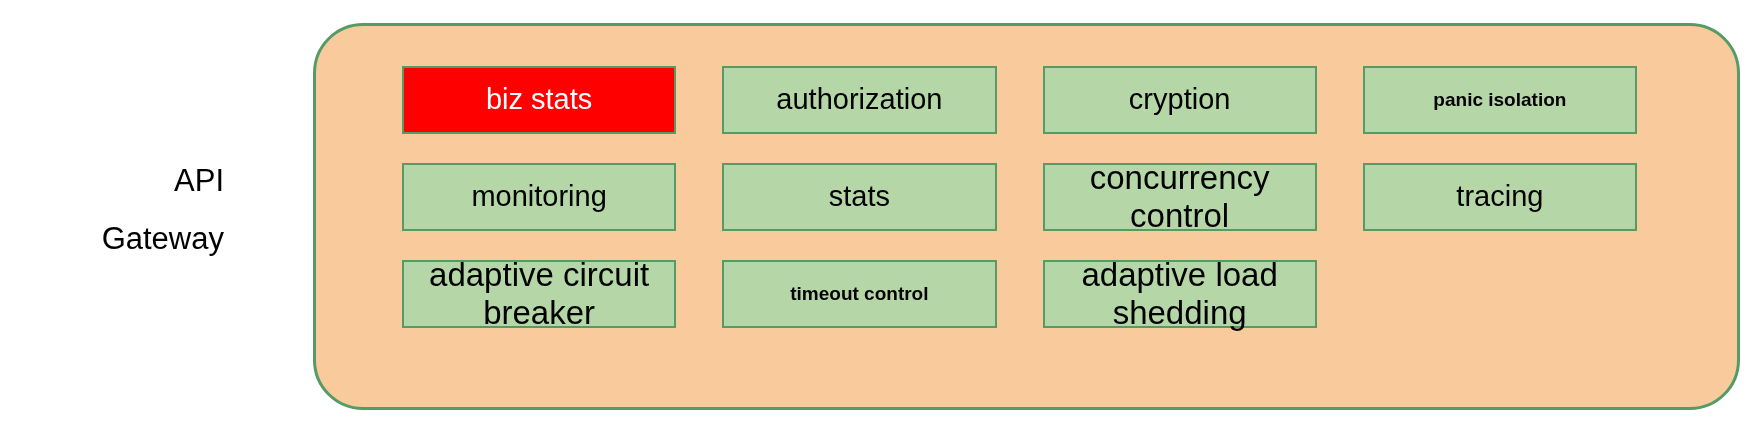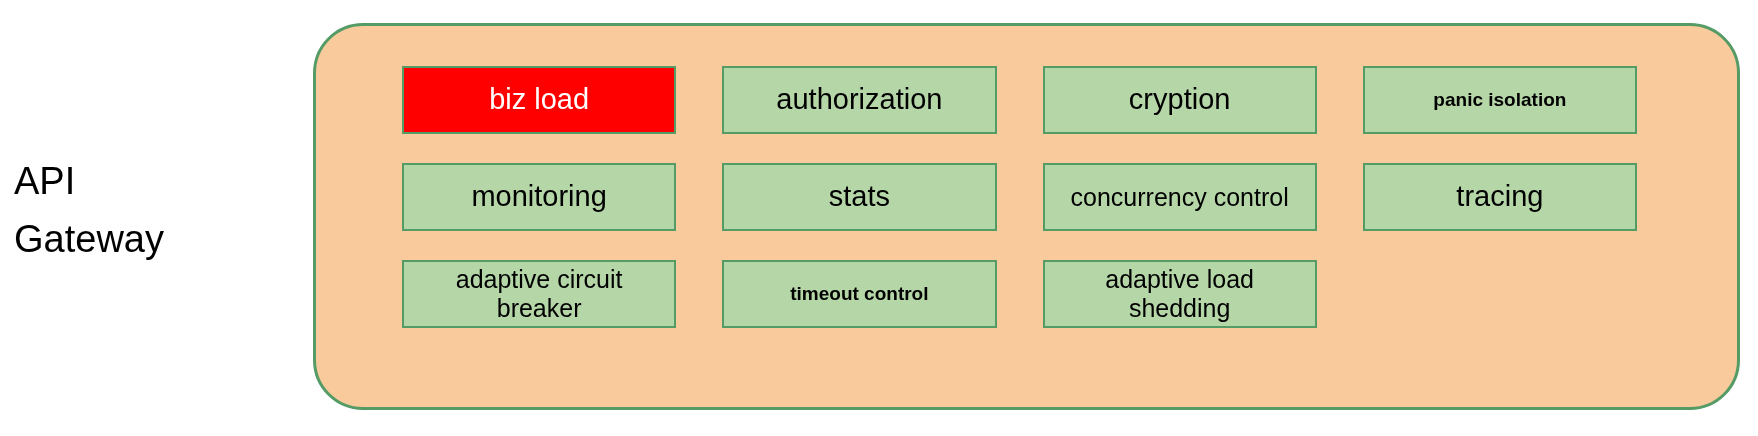--- a/index.html
+++ b/index.html
@@ -13,23 +13,23 @@
     width: 1758px;
     height: 436px;
     background: #ffffff;
     overflow: hidden;
   }
   .gateway-title {
     position: absolute;
     left: 14px;
     top: 152px;
     width: 210px;
-    text-align: left;
+    text-align: right;
     color: var(--text, #000);
-    font-size: 38px;
+    font-size: 31px;
     line-height: 58px;
     font-weight: 400;
   }
   .gateway-title .line { display: block; }
   .gateway-box {
     position: absolute;
     left: 313px;
     top: 23px;
     width: 1427px;
     height: 387px;
@@ -55,34 +55,34 @@
     text-align: center;
     font-size: 29px;
     line-height: 1.15;
     padding: 2px 10px;
   }
   .cell.highlight {
     background: var(--highlight-fill, #fe0000);
     color: var(--highlight-text, #ffffff);
   }
   .cell.fs-md { font-size: 19px; font-weight: bold; }
-  .cell.fs-sm { font-size: 25px; }
+  .cell.fs-sm { font-size: 33px; }
 </style>
 </head>
 <body>
 
 <div class="canvas">
 
   <div class="gateway-title">
     <span class="line">API</span>
     <span class="line">Gateway</span>
   </div>
 
   <div class="gateway-box">
-    <div class="cell highlight">biz load</div>
+    <div class="cell highlight">biz stats</div>
     <div class="cell">authorization</div>
     <div class="cell">cryption</div>
     <div class="cell fs-md">panic isolation</div>
     <div class="cell">monitoring</div>
     <div class="cell">stats</div>
     <div class="cell fs-sm">concurrency control</div>
     <div class="cell">tracing</div>
     <div class="cell fs-sm">adaptive circuit breaker</div>
     <div class="cell fs-md">timeout control</div>
     <div class="cell fs-sm">adaptive load shedding</div>

